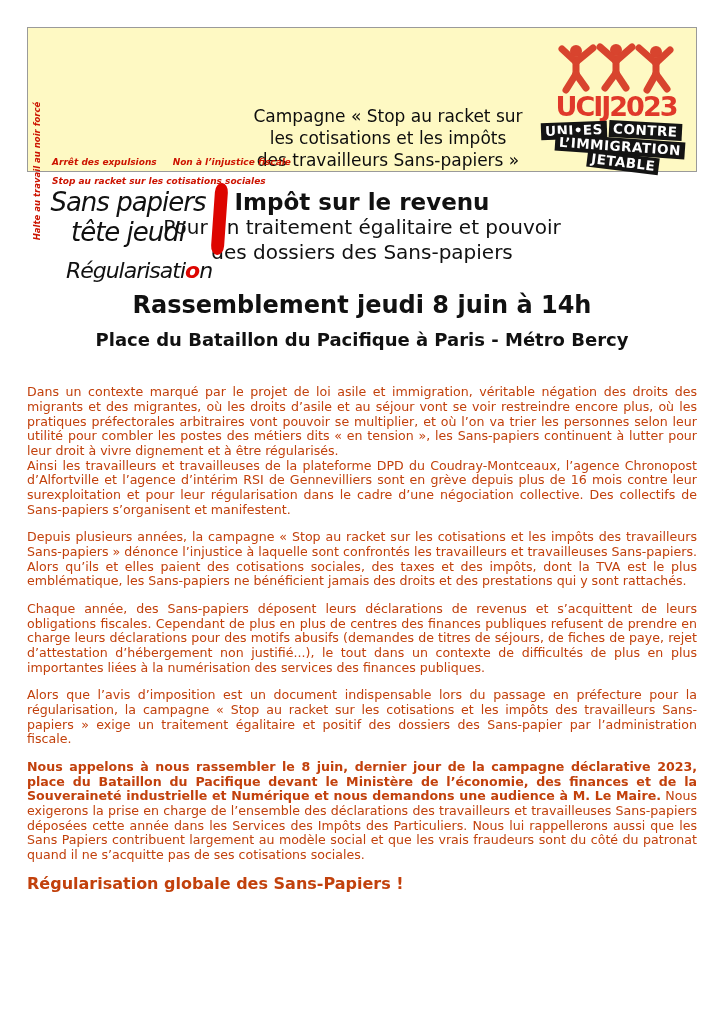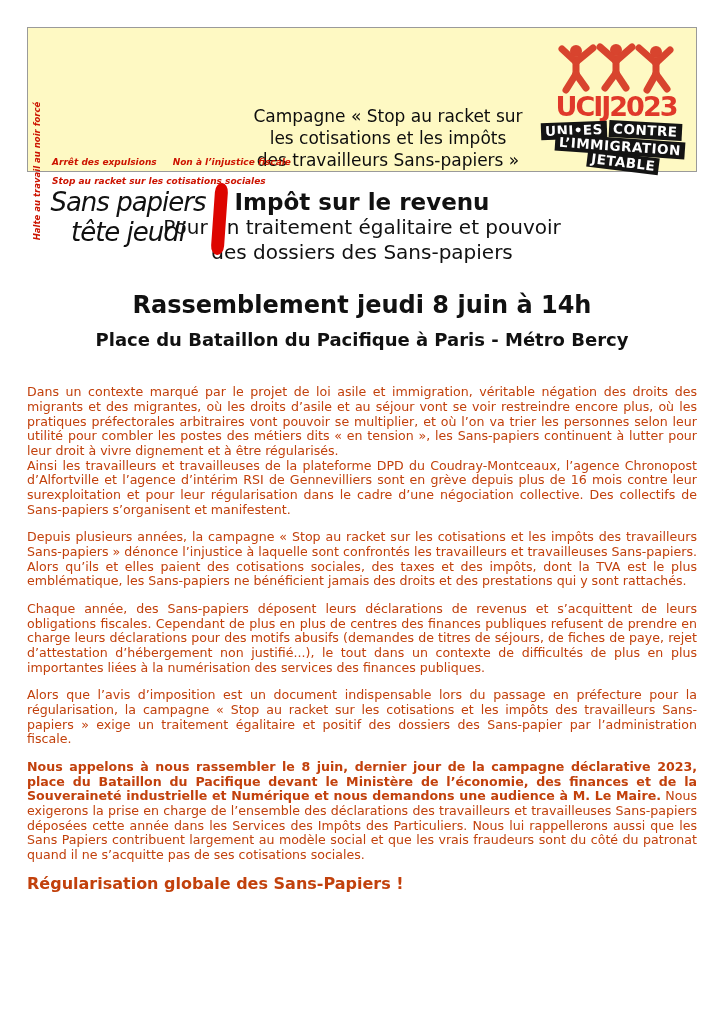--- a/index.html
+++ b/index.html
@@ -50,20 +50,21 @@
 <div class="page">
 
   <div class="hdr">
 
     <div class="logo-left">
       <div class="ll-top">Stop au racket sur les cotisations sociales</div>
       <div class="ll-side">Halte au travail au noir forcé</div>
       <div class="ll-main">
         <div class="ll-l1">Sans papiers</div>
         <div class="ll-l2">tête jeudi</div>
+        <div class="ll-l3"><span>Régularisati</span><span class="red-o">o</span><span>n</span></div>
       </div>
       <div class="ll-bang"></div>
       <div class="ll-bottom">
         <span>Arrêt des expulsions</span>
         <span>Non à l’injustice fiscale</span>
       </div>
     </div>
 
     <div class="hdr-center">
       <div class="campaign">Campagne « Stop au racket sur les cotisations et les impôts des travailleurs Sans-papiers »</div>

